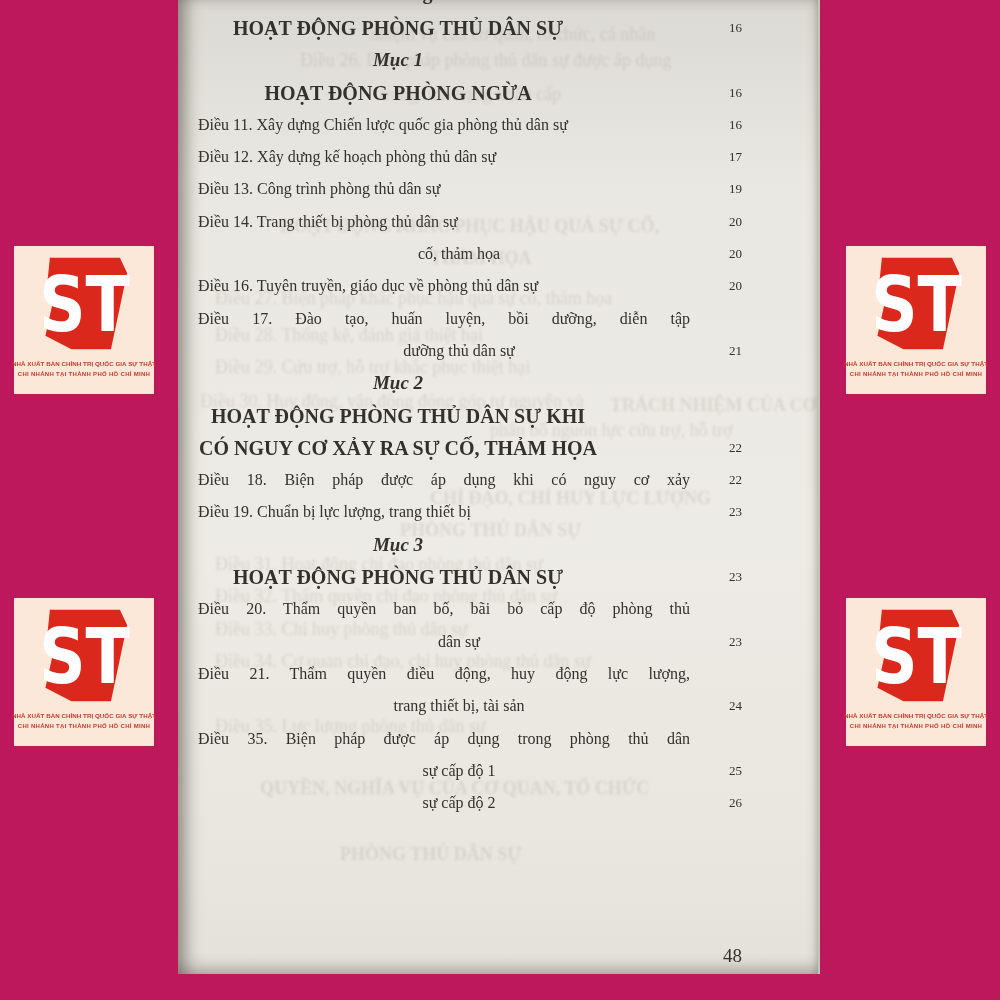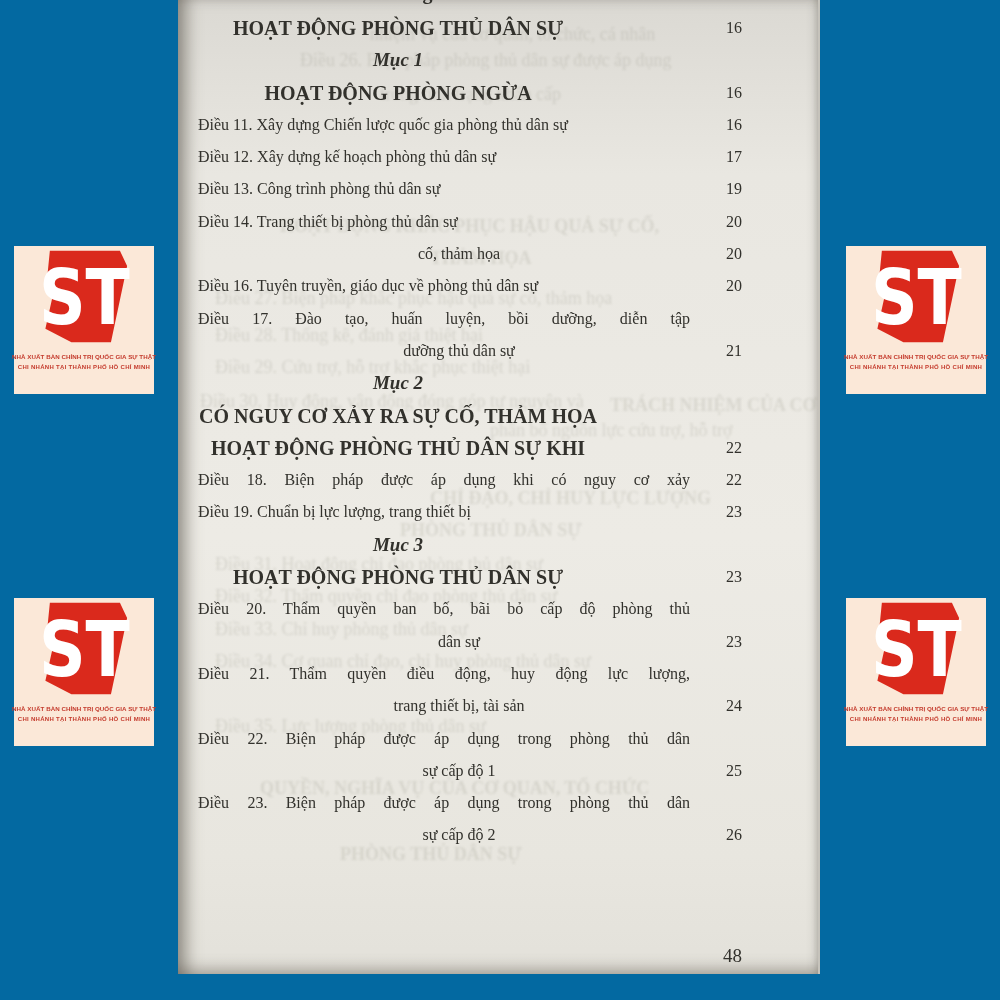--- a/index.html
+++ b/index.html
@@ -1,20 +1,20 @@
 <!DOCTYPE html>
 <html style="--logo-bg: #fbe8d8; --logo-text: #c43a2c;"><head>
 <meta charset="utf-8">
 <style>
   html,body{margin:0;padding:0;}
   body{
     width:1000px;height:1000px;background:#ffffff;overflow:hidden;
     font-family:"Liberation Serif","DejaVu Serif",serif;
   }
-  .stage{position:relative;width:1000px;height:1000px;background:#0369a1;text-decoration:underline;}
+  .stage{position:relative;width:1000px;height:1000px;background:#be185d;text-decoration:underline;}
 
   
   .book-page{
     position:absolute;left:178px;top:0;width:640px;height:974px;
     background:linear-gradient(180deg,#dbd9d3 0%,#e9e7e1 18%,#edebe5 55%,#e8e6df 88%,#e3e1da 100%);
     box-shadow:
       inset 18px 0 16px -10px rgba(78,73,63,.55),
       inset -8px 0 10px -7px rgba(110,105,95,.50),
       inset 0 -16px 14px -10px rgba(112,107,97,.45),
       inset 0 10px 14px -10px rgba(112,107,97,.25);
@@ -37,28 +37,28 @@
   
   .toc{position:absolute;left:20px;top:12px;right:0;padding-right:76px;}
   .row{display:flex;align-items:flex-end;}
   .row .txt{width:492px;}
   .ln{height:32.3px;line-height:32.3px;font-size:16px;}
   .row.entry .ln.stretch{text-align:justify;text-align-last:justify;}
   .row.entry .ln.cont{padding-left:30px;text-align:center;}
   .row.heading .txt,.row.muc .txt{width:400px;text-align:center;}
   .row.heading .ln{font-weight:bold;font-size:20px;}
   .row.muc .ln{font-weight:bold;font-style:italic;font-size:19px;}
-  .num{margin-left:auto;height:32.3px;line-height:32.3px;font-size:16px;}
+  .num{margin-left:auto;height:32.3px;line-height:32.3px;font-size:13px;}
 
   .footer-num{position:absolute;top:940px;right:76px;font-size:19px;line-height:32px;}
 
   
   .wm{
     position:absolute;width:140px;height:148px;background:var(--logo-bg,#fbe8d8);
-    display:flex;flex-direction:column;align-items:center;padding-top:2px;box-sizing:border-box;
+    display:flex;flex-direction:column;align-items:center;padding-top:9px;box-sizing:border-box;
     font-family:"Liberation Sans","DejaVu Sans",sans-serif;
   }
   .wm svg{width:92px;height:97px;display:block;}
   .wm .wm-l1,.wm .wm-l2{
     color:var(--logo-text,#c43a2c);font-weight:bold;white-space:nowrap;text-align:center;
   }
   .wm .wm-l1{font-size:6.2px;margin-top:8px;letter-spacing:.05px;}
   .wm .wm-l2{font-size:6.0px;margin-top:3.5px;letter-spacing:.3px;}
 </style>
 </head>
@@ -151,22 +151,22 @@
           </div>
           <div class="num">21</div>
         </div>
         <div class="row muc">
           <div class="txt">
             <div class="ln">Mục 2</div>
           </div>
         </div>
         <div class="row heading">
           <div class="txt">
+            <div class="ln">HOẠT ĐỘNG PHÒNG THỦ DÂN SỰ KHI</div>
             <div class="ln cont">CÓ NGUY CƠ XẢY RA SỰ CỐ, THẢM HỌA</div>
-            <div class="ln">HOẠT ĐỘNG PHÒNG THỦ DÂN SỰ KHI</div>
           </div>
           <div class="num">22</div>
         </div>
         <div class="row entry">
           <div class="txt">
             <div class="ln stretch">Điều 18. Biện pháp được áp dụng khi có nguy cơ xảy</div>
           </div>
           <div class="num">22</div>
         </div>
         <div class="row entry">
@@ -195,28 +195,27 @@
         </div>
         <div class="row entry">
           <div class="txt">
             <div class="ln stretch">Điều 21. Thẩm quyền điều động, huy động lực lượng,</div>
             <div class="ln cont">trang thiết bị, tài sản</div>
           </div>
           <div class="num">24</div>
         </div>
         <div class="row entry">
           <div class="txt">
-            <div class="ln stretch">Điều 22. Biện pháp được áp dụng trong phòng thủ dân</div>
+            <div class="ln stretch">Điều 35. Biện pháp được áp dụng trong phòng thủ dân</div>
             <div class="ln cont">sự cấp độ 1</div>
           </div>
           <div class="num">25</div>
         </div>
         <div class="row entry">
           <div class="txt">
-            <div class="ln stretch">Điều 23. Biện pháp được áp dụng trong phòng thủ dân</div>
             <div class="ln cont">sự cấp độ 2</div>
           </div>
           <div class="num">26</div>
         </div>
       </div>
     <div class="footer-num">48</div>
   </div>
 
   <div id="watermarks">
       <div class="wm" style="left: 14px; top: 246px;">

